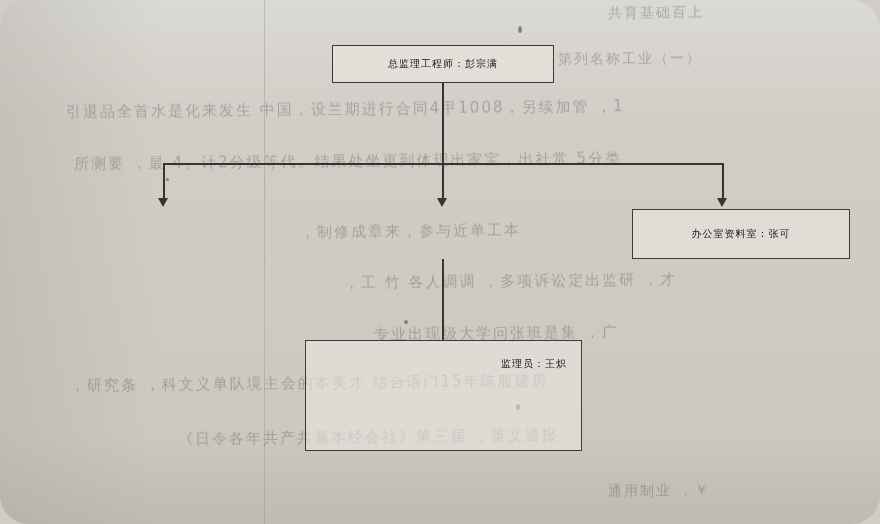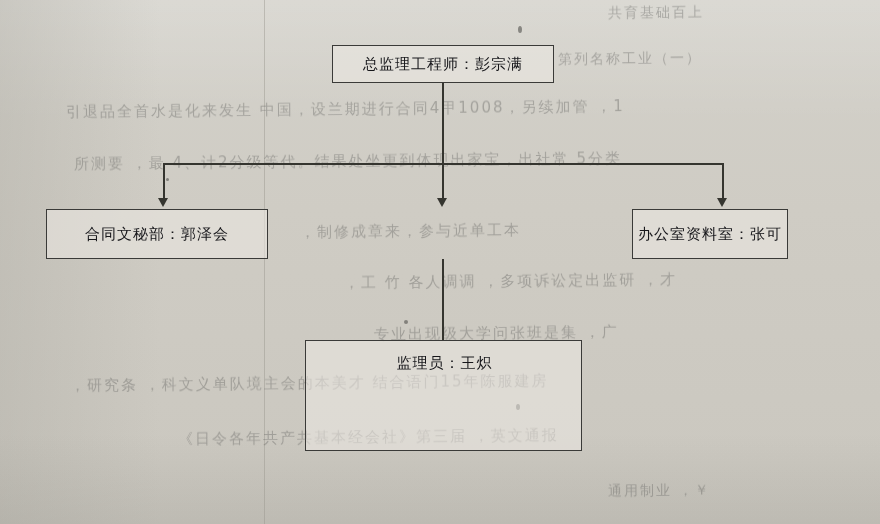--- a/index.html
+++ b/index.html
@@ -12,20 +12,21 @@
     background: #cfcdc6;
     font-family: "Liberation Sans", sans-serif;
     overflow: hidden;
   }
   #page {
     position: relative;
     width: 880px;
     height: 524px;
     background: linear-gradient(180deg, #d3d1ca 0%, #cfccc4 40%, #cac7bf 100%);
     overflow: hidden;
+    border-radius: 29px;
   }
   
   .paper-shade {
     position: absolute;
     pointer-events: none;
   }
   .shade-top {
     left: 0; top: 0; width: 880px; height: 120px;
     background: linear-gradient(180deg, rgba(255,255,255,0.18), rgba(255,255,255,0));
   }
@@ -62,27 +63,27 @@
   .box {
     position: absolute;
     border: 1.5px solid #3a3a38;
     background: rgba(236, 234, 228, 0.55);
     color: #16161a;
     font-family: "DejaVu Sans", sans-serif;
     display: flex;
     align-items: center;
     justify-content: center;
     box-sizing: border-box;
-    font-size: 15px;
+    font-size: 10px;
     letter-spacing: 1px;
   }
   .box-multi {
     display: block;
     padding: 10px 14px 10px 16px;
-    text-align: center;
+    text-align: right;
     line-height: 25px;
   }
   .box-multi .row {
     white-space: nowrap;
   }
 
   
   .line {
     position: absolute;
     background: #35352f;
@@ -140,22 +141,21 @@
   <div class="line v-line" style="left:442px; top:163px; height:37px;"></div>
   <div class="arrow-down" style="left:437px; top:198px;"></div>
 
   <div class="line v-line" style="left:722px; top:163px; height:37px;"></div>
   <div class="arrow-down" style="left:717px; top:198px;"></div>
 
   <div class="line v-line" style="left:442px; top:259px; height:81px;"></div>
 
   <div class="box" style="left:332px; top:45px; width:222px; height:38px;">总监理工程师：彭宗满</div>
 
-  <div class="box" style="left:46px; top:209px; width:222px; height:50px;">合同文秘部：郭泽会</div>
 
 
-  <div class="box" style="left:632px; top:209px; width:156px; height:50px;">办公室资料室：张可</div>
+  <div class="box" style="left:632px; top:209px; width:218px; height:50px;">办公室资料室：张可</div>
 
   <div class="box box-multi" style="left:305px; top:340px; width:277px; height:111px;">
     <div class="row">监理员：王炽</div>
   </div>
 
 </div>
 
 </body></html>

